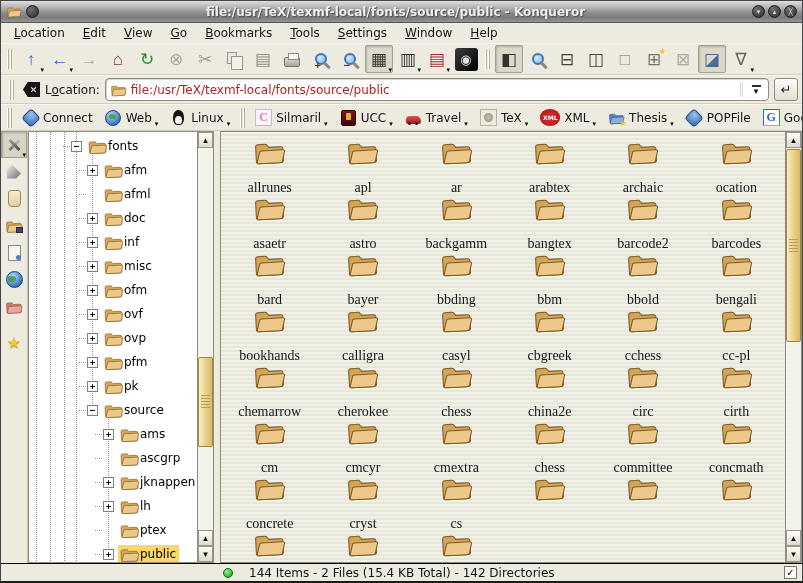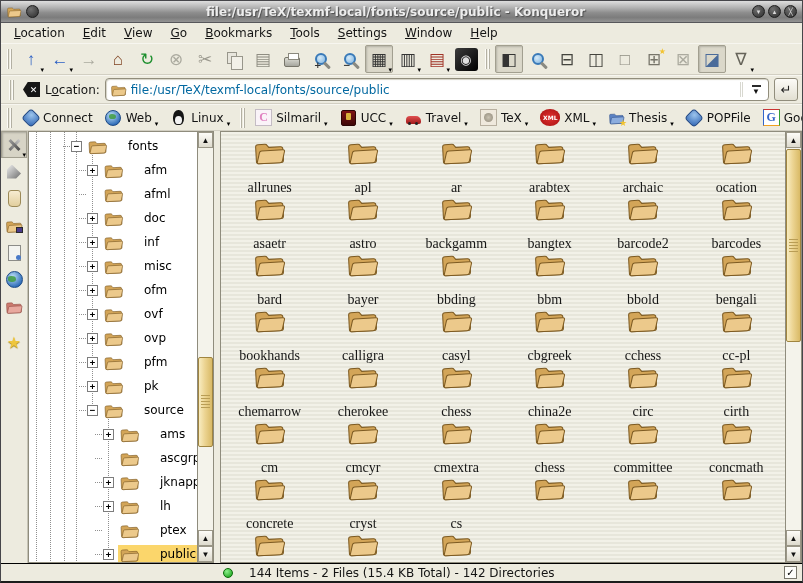--- a/index.html
+++ b/index.html
@@ -48,21 +48,21 @@
     border-radius:2px;position:relative;margin-top:5px;}
   .printer::before{content:'';position:absolute;left:3px;top:-5px;width:9px;height:5px;background:#fff;border:1px solid #8a887d;}
   .copyic{width:10px;height:12px;border:1px solid #98968b;background:#e8e6dd;position:relative;margin:-2px 0 0 -4px;}
   .copyic::after{content:'';position:absolute;left:3px;top:3px;width:10px;height:12px;border:1px solid #98968b;background:#f2f0e8;}
   
   .clearbtn{width:17px;height:15px;border:0;background:#161616;color:#fff;font-size:9px;line-height:14px;
     clip-path:polygon(28% 0,100% 0,100% 100%,28% 100%,0 50%);padding:0 0 0 4px;}
   .loclabel{white-space:nowrap;}
   .combo{flex:1;height:23px;background:#fff;border:1px solid #918d7c;border-radius:4px;display:flex;
     align-items:center;padding:0 4px;gap:4px;box-shadow:inset 1px 1px 1px #d4d2c6;}
-  .combo input{flex:1;border:0;outline:none;font:12px "DejaVu Sans",sans-serif;color:#0369a1;background:transparent;}
+  .combo input{flex:1;border:0;outline:none;font:12px "DejaVu Sans",sans-serif;color:#b91c1c;background:transparent;}
   .combosep{width:4px;height:15px;flex:0 0 4px;
     background:repeating-linear-gradient(90deg,#d8d8d0 0 1px,#fff 1px 2px);}
   .combodrop{width:16px;flex:0 0 16px;display:flex;flex-direction:column;align-items:center;gap:1px;background:none;border:0;}
   .combodrop .bar1{width:9px;height:2px;background:#2a2a2a;}
   .combodrop .arr{font-size:8px;line-height:7px;color:#111;}
   .gobtn{width:24px;height:23px;border:1px solid #918d7c;border-radius:3px;
     background:linear-gradient(#fcfbf7,#e2dfd2);font-size:13px;line-height:1;color:#222;}
   
   .bmitem{display:flex;align-items:center;gap:4px;height:24px;padding:0 6px;background:none;border:0;
     font:12px "DejaVu Sans",sans-serif;color:#141414;}
@@ -120,21 +120,21 @@
   
   .treepanel{flex:0 0 169px;background:#fff;border:1px solid #8f8c7d;border-right:0;
     position:relative;overflow:hidden;padding-top:2px;}
   .guide{position:absolute;width:0;border-left:1px dotted #8f8f8f;}
   .trow{height:24px;width:100%;display:flex;align-items:center;position:relative;background:none;border:0;
     font:12px "DejaVu Sans",sans-serif;text-align:left;white-space:nowrap;}
   .stub{position:absolute;top:12px;width:7px;border-top:1px dotted #8f8f8f;}
   .exp{flex:0 0 11px;width:11px;height:11px;border:1px solid #7d7d7d;background:#fff;margin-right:4px;
     font:bold 9px/9px "DejaVu Sans Mono",monospace;text-align:center;color:#000;}
   .expspacer{flex:0 0 15px;}
-  .rowbody{display:flex;align-items:center;gap:20px;padding:1px 3px 1px 1px;}
+  .rowbody{display:flex;align-items:center;gap:0;padding:1px 3px 1px 1px;}
   .trow.selected .rowbody{background:var(--sel,#fbd66b);}
   
   .treescroll,.mainscroll{flex:0 0 17px;position:relative;background:#f4f3eb;border:1px solid #8f8c7d;}
   .sb-btn{position:absolute;left:0;width:15px;height:16px;border:1px solid #9a9687;
     background:linear-gradient(#fdfcf8,#dedbce);font-size:8px;line-height:13px;text-align:center;color:#111;padding:0;}
   .sb-thumb{position:absolute;left:0;width:15px;border:1px solid #a08540;border-radius:2px;
     background:linear-gradient(90deg,#f8ecc0,#ecd492 45%,#d9ba66);}
   .sb-thumb::after{content:'';position:absolute;left:2px;right:2px;top:50%;height:14px;transform:translateY(-50%);
     background:repeating-linear-gradient(180deg,#b99d55 0 1px,transparent 1px 3px);}
   .splitter{flex:0 0 6px;background:var(--chrome);}

